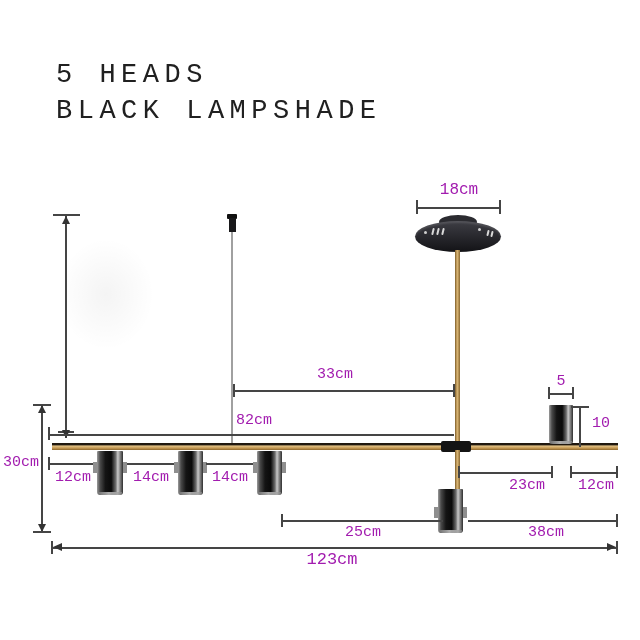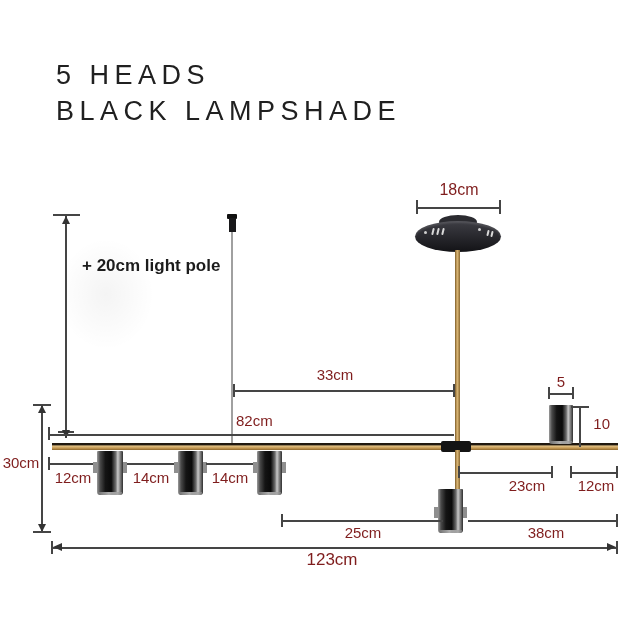--- a/index.html
+++ b/index.html
@@ -1,30 +1,30 @@
 <!DOCTYPE html>
 <html><head>
 <meta charset="utf-8">
 <style>
   html,body{margin:0;padding:0;background:#ffffff;}
   #canvas{
     position:relative;width:640px;height:640px;background:#ffffff;overflow:hidden;
-    font-family:Liberation Sans, sans-serif;
+    font-family:Liberation Mono, monospace;
   }
   
   .hline{position:absolute;height:1.5px;background:#454545;}
   .vline{position:absolute;width:1.5px;background:#454545;}
   .tickv{position:absolute;width:1.5px;background:#454545;}
   .tickh{position:absolute;height:1.5px;background:#454545;}
   .arrow{position:absolute;width:0;height:0;border-style:solid;}
   .arr-up{border-width:0 4px 8px 4px;border-color:transparent transparent #333 transparent;}
   .arr-down{border-width:8px 4px 0 4px;border-color:#333 transparent transparent transparent;}
   .arr-left{border-width:4.5px 9px 4.5px 0;border-color:transparent #333 transparent transparent;}
   .arr-right{border-width:4.5px 0 4.5px 9px;border-color:transparent transparent transparent #333;}
-  .dimlabel{position:absolute;font-size:15px;color:#7f1d1d;text-align:center;white-space:nowrap;}
+  .dimlabel{position:absolute;font-size:15px;color:#a21caf;text-align:center;white-space:nowrap;}
   
   .title{position:absolute;left:56px;top:57px;font-size:27px;font-weight:300;
          letter-spacing:5.5px;color:#202020;line-height:36px;}
   .note{position:absolute;left:82px;top:250px;font-size:17px;font-weight:600;
         color:#1c1c1c;line-height:32px;}
   
   .bar{position:absolute;left:52px;top:443px;width:566px;height:7px;
        background:linear-gradient(180deg,#20180f 0%,#20180f 26%,#e2c286 42%,#c79b55 72%,#8d682e 100%);}
   .rod{position:absolute;width:5px;
        background:linear-gradient(90deg,#7d5c28,#dcb877 45%,#8a6830);}
@@ -84,21 +84,20 @@
   <div class="grip-cap"></div>
   <div class="grip"></div>
   <div class="wire"></div>
 
   <div class="tickh" style="left:53px;top:214px;width:27px;"></div>
   <div class="vline" style="left:65px;top:216px;height:222px;"></div>
   <div class="arrow arr-up" style="left:62px;top:216px;"></div>
   <div class="tickh" style="left:58px;top:431px;width:16px;"></div>
   <div class="arrow arr-down" style="left:62px;top:430px;"></div>
   <div class="note">
-    <div>+ 20cm light pole</div>
   </div>
 
   <div class="dimlabel" style="left:305px;top:366px;width:60px;">33cm</div>
   <div class="hline" style="left:234px;top:390px;width:220px;"></div>
   <div class="tickv" style="left:233px;top:384px;height:13px;"></div>
   <div class="tickv" style="left:453px;top:384px;height:13px;"></div>
 
   <div class="dimlabel" style="left:236px;top:412px;width:62px;text-align:left;">82cm</div>
   <div class="hline" style="left:49px;top:434px;width:405px;"></div>
   <div class="tickv" style="left:48px;top:427px;height:13px;"></div>

